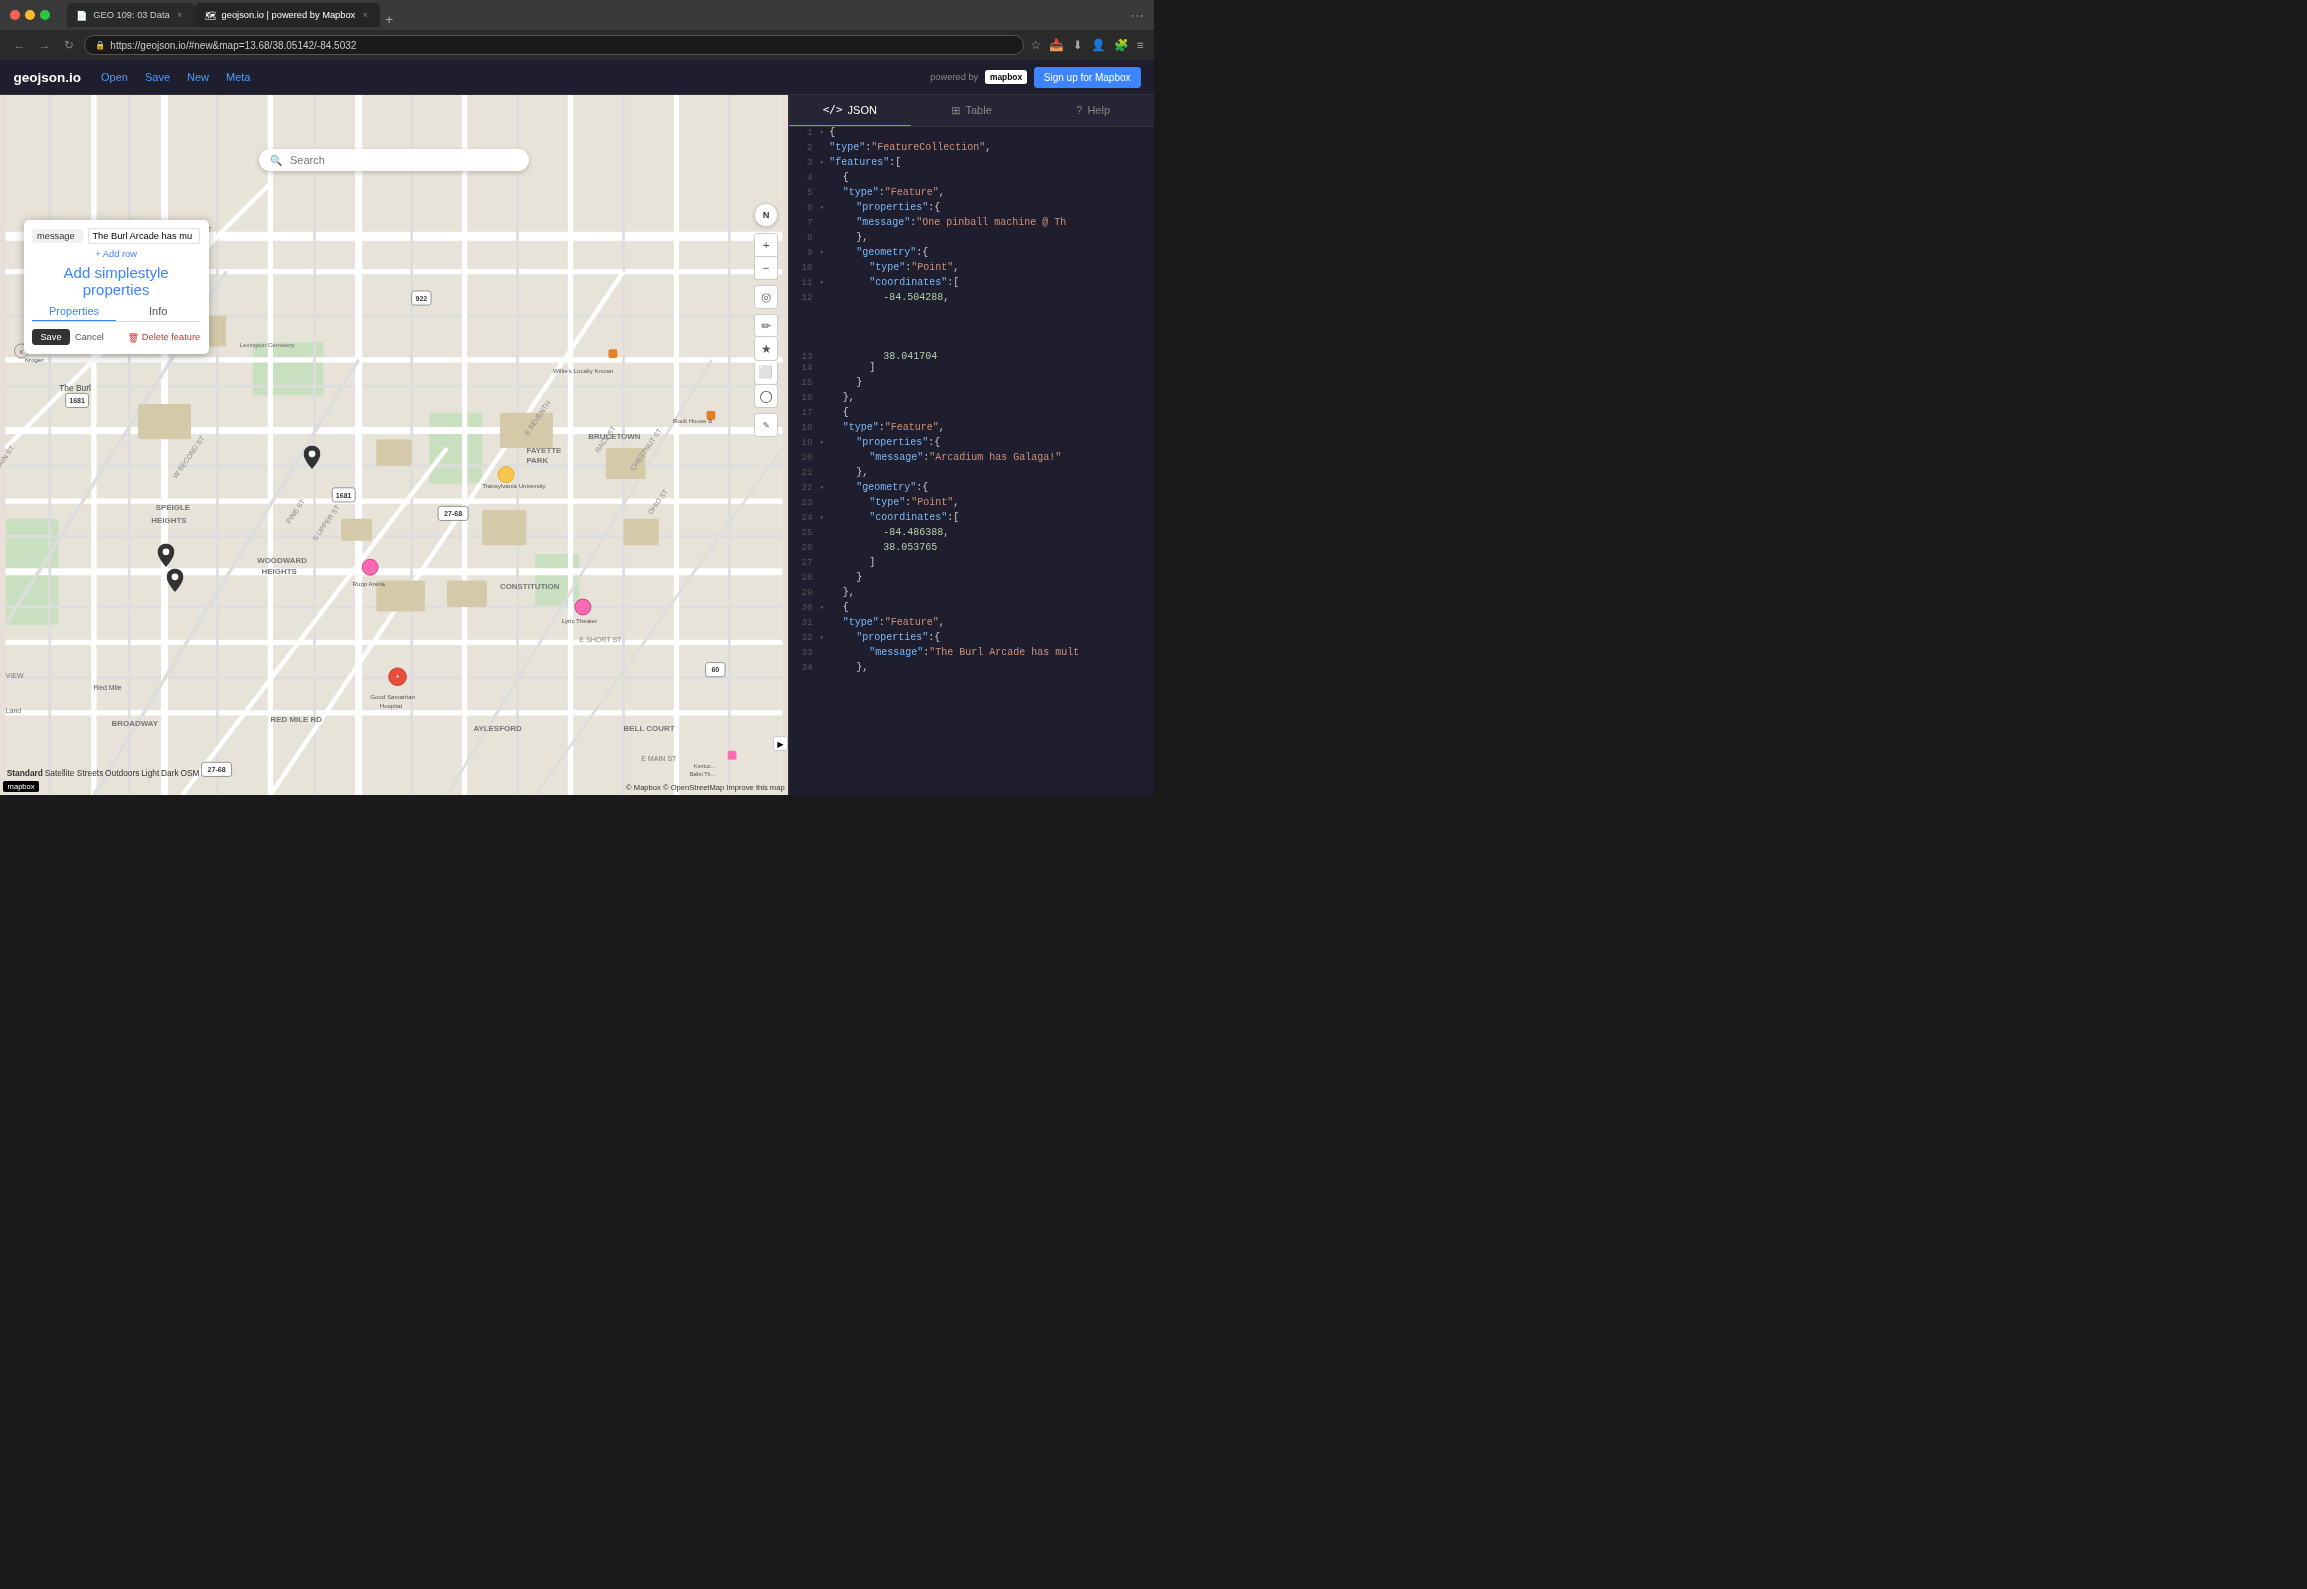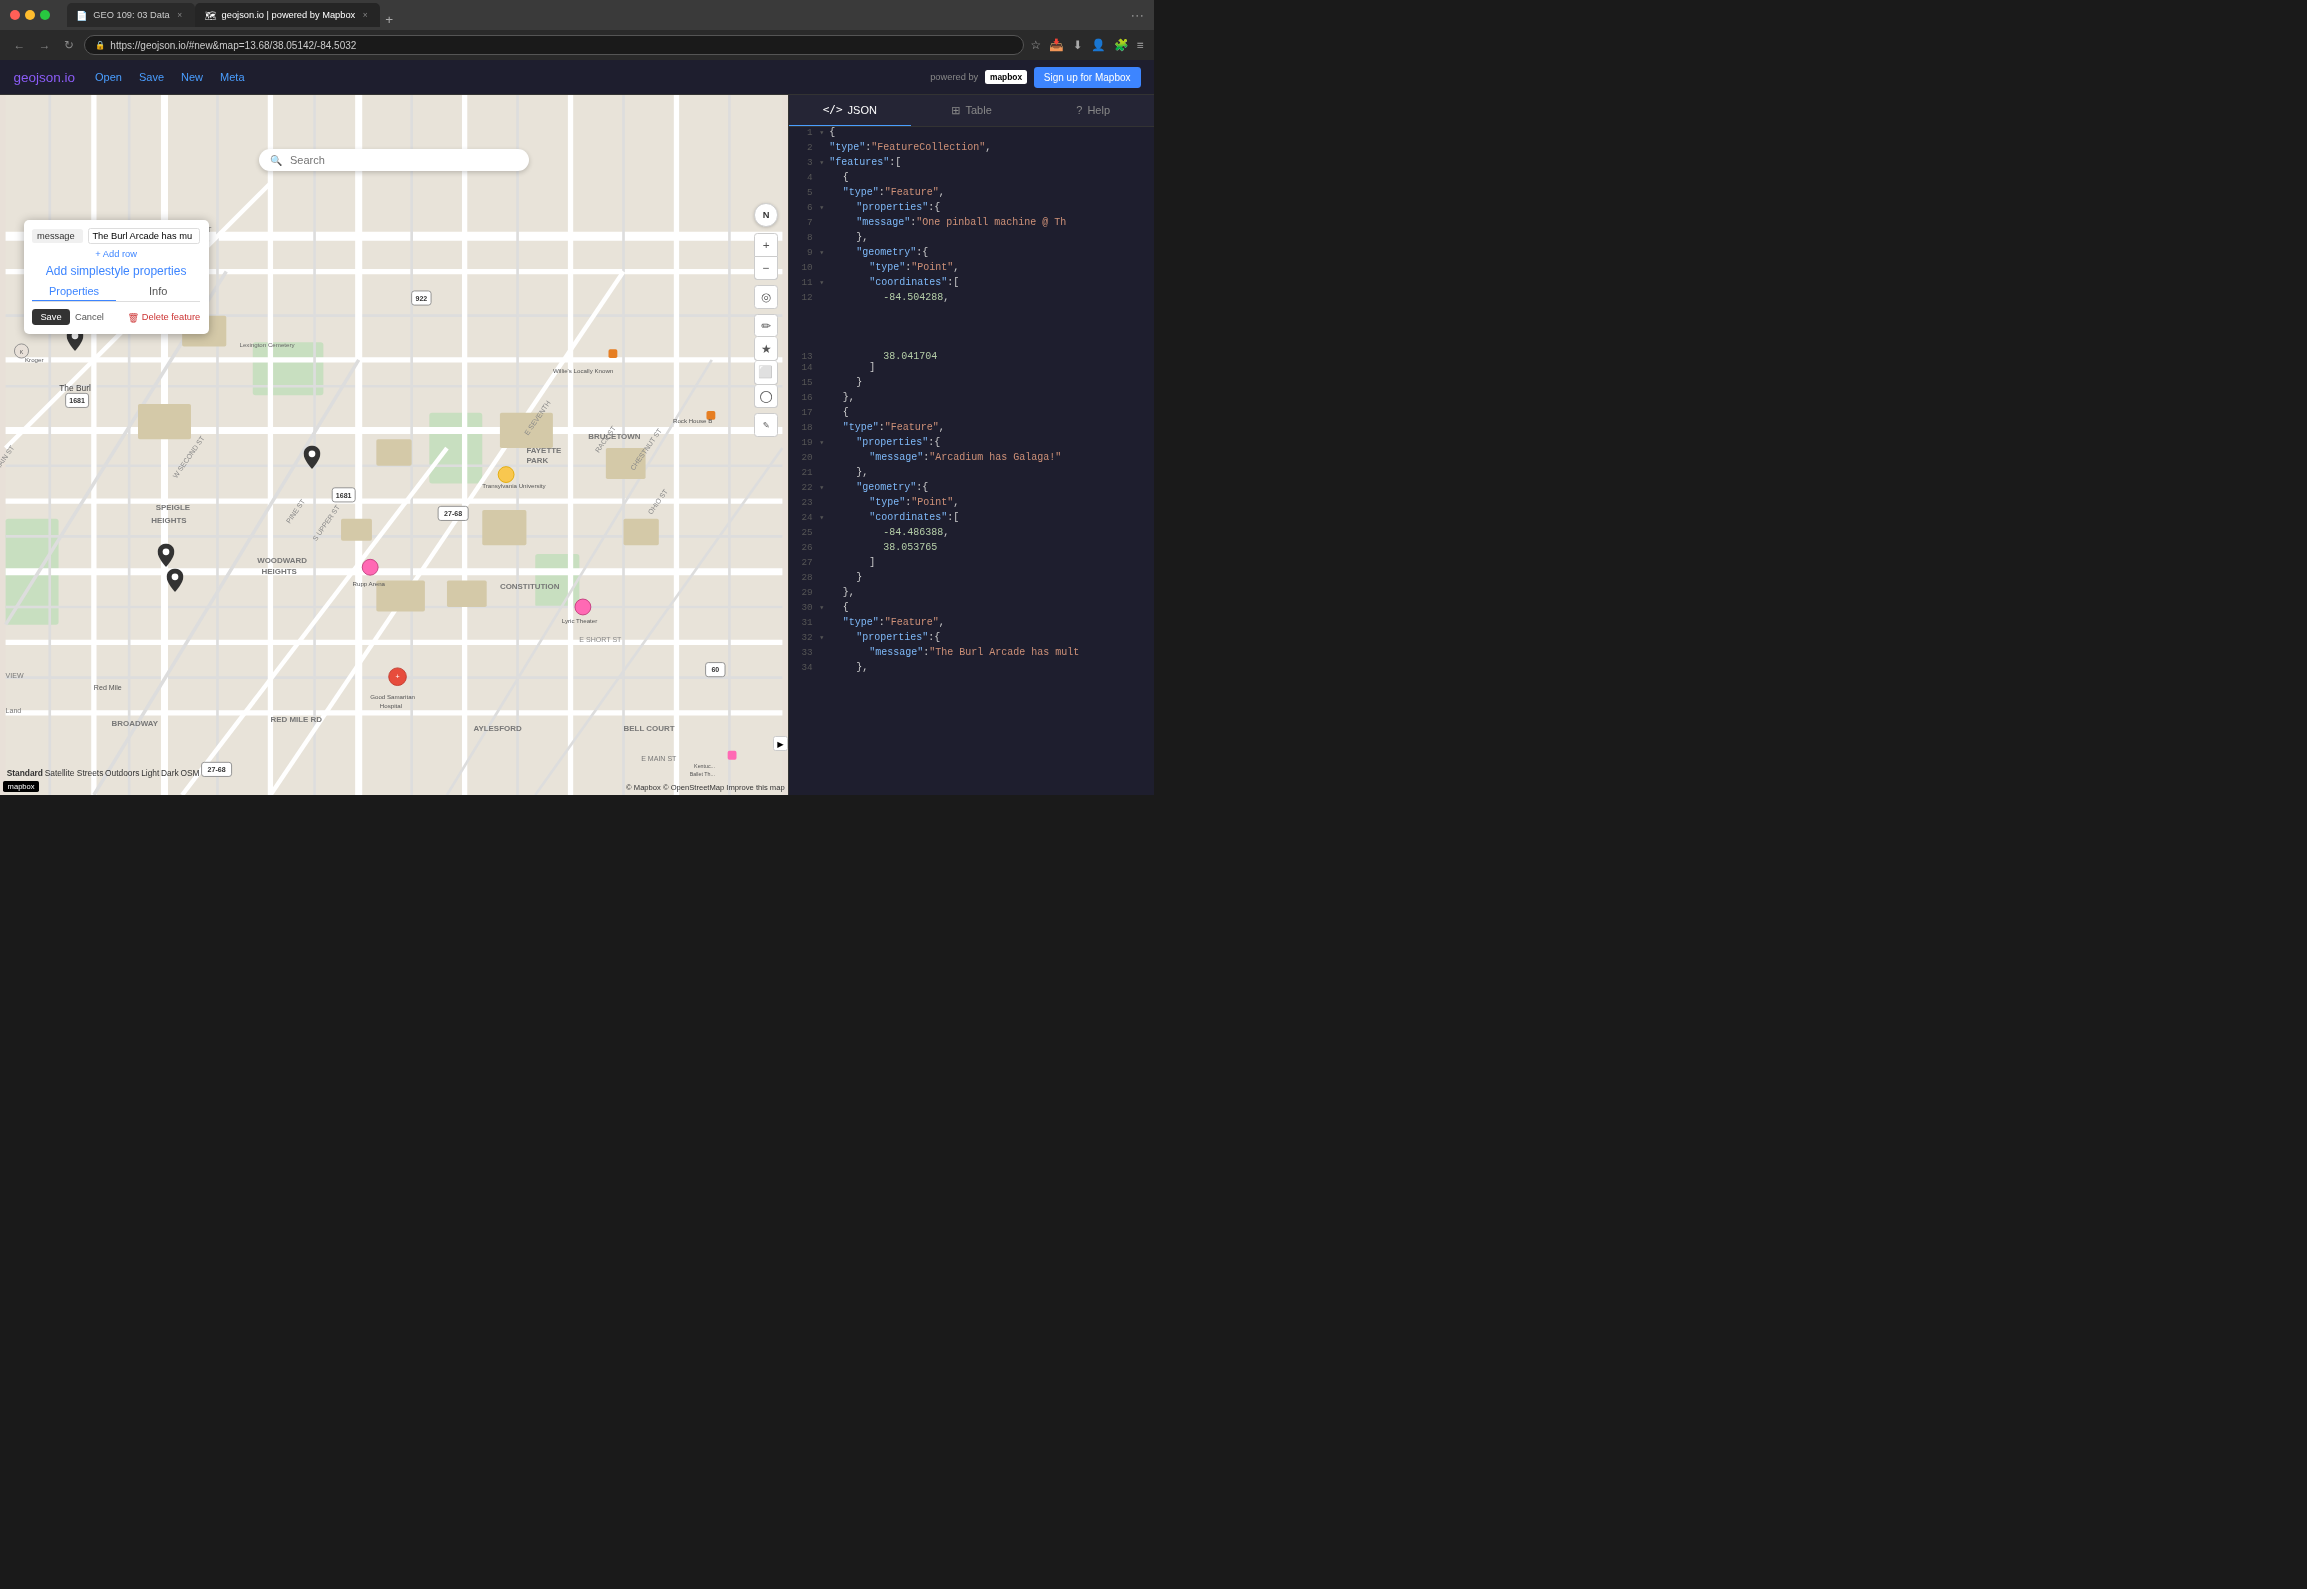--- a/index.html
+++ b/index.html
@@ -22,40 +22,40 @@
     .address-bar { background: #2a2a2a; height: 30px; display: flex; align-items: center; padding: 0 10px; gap: 6.7px; }
     .nav-btn { background: none; border: none; color: #888; font-size: 11.8px; cursor: pointer; padding: 1.7px 3.4px; }
     .url-bar { flex: 1; background: #1a1a1a; border: 0.8px solid #555; border-radius: 17px; padding: 3.4px 10px; display: flex; align-items: center; gap: 5px; }
     .url-text { color: #ccc; font-size: 10px; }
     .url-icon { color: #888; font-size: 8.4px; }
     .toolbar-icons { display: flex; gap: 8.4px; align-items: center; }
     .toolbar-icon { color: #aaa; font-size: 11.8px; cursor: pointer; }
 
     
     .app-header { background: #1e1e2e; height: 35px; display: flex; align-items: center; padding: 0 13.5px; gap: 20px; border-bottom: 0.8px solid #333; }
-    .logo-text { color: #8b5cf6; font-size: 13.5px; font-weight: 400; }
+    .logo-text { color: #ffffff; font-size: 13.5px; font-weight: 700; }
     .header-nav { display: flex; gap: 17px; align-items: center; flex: 1; }
     .nav-link { color: #4a9eff; font-size: 11px; cursor: pointer; text-decoration: none; }
     .powered-by { margin-left: auto; display: flex; align-items: center; gap: 6.7px; color: #888; font-size: 9.3px; }
     .mapbox-logo { background: #fff; color: #000; padding: 1.7px 5px; border-radius: 2.5px; font-size: 8.4px; font-weight: bold; }
     .signup-btn { background: #3d85ff; color: #fff; border: none; border-radius: 3.4px; padding: 5px 10px; font-size: 10px; cursor: pointer; }
 
     
     .main-layout { display: flex; height: calc(795px - 30px - 30px - 35px); }
 
     
     .map-area { flex: 1; position: relative; overflow: hidden; background: #e8e0d8; }
 
     
     .map-popup { position: absolute; top: 125px; left: 23.6px; background: #fff; border-radius: 5px; box-shadow: 0 1.7px 10px rgba(0,0,0,0.3); padding: 8.4px; width: 185px; z-index: 100; }
     .popup-row { display: flex; align-items: center; gap: 5px; margin-bottom: 5px; }
     .popup-key { font-size: 9.3px; color: #333; background: #f0f0f0; padding: 1.7px 5px; border-radius: 2.5px; min-width: 51px; }
     .popup-actions-row { display: flex; gap: 5px; margin: 5px 0 3.4px; flex-direction: column; }
     .add-row-btn { color: #3d85ff; font-size: 9.3px; cursor: pointer; background: none; border: none; }
-    .add-simplestyle-btn { color: #3d85ff; font-size: 12px; cursor: pointer; background: none; border: none; }
+    .add-simplestyle-btn { color: #3d85ff; font-size: 15px; cursor: pointer; background: none; border: none; }
     .popup-tabs { display: flex; border-bottom: 0.8px solid #ddd; margin-bottom: 6.7px; }
     .popup-tab { flex: 1; text-align: center; padding: 3.4px; font-size: 11px; cursor: pointer; color: #555; }
     .popup-tab.active { border-bottom: 1.7px solid #3d85ff; color: #3d85ff; }
     .popup-btn-row { display: flex; gap: 5px; align-items: center; }
     .popup-save-btn { background: #333; color: #fff; border: none; border-radius: 3.4px; padding: 3.4px 8.4px; font-size: 9.3px; cursor: pointer; }
     .popup-cancel-btn { background: none; color: #555; border: none; font-size: 9.3px; cursor: pointer; }
     .popup-delete-btn { background: none; color: #cc3333; border: none; font-size: 9.3px; cursor: pointer; display: flex; align-items: center; gap: 2.5px; margin-left: auto; }
     .map-ctrl-btn { background: #fff; border: 0.8px solid #ccc; width: 23.6px; height: 23.6px; display: flex; align-items: center; justify-content: center; cursor: pointer; font-size: 11.8px; color: #555; }
     .map-ctrl-btn:first-child { border-radius: 3.4px 3.4px 0 0; }
     .map-ctrl-btn:last-child { border-radius: 0 0 3.4px 3.4px; }

